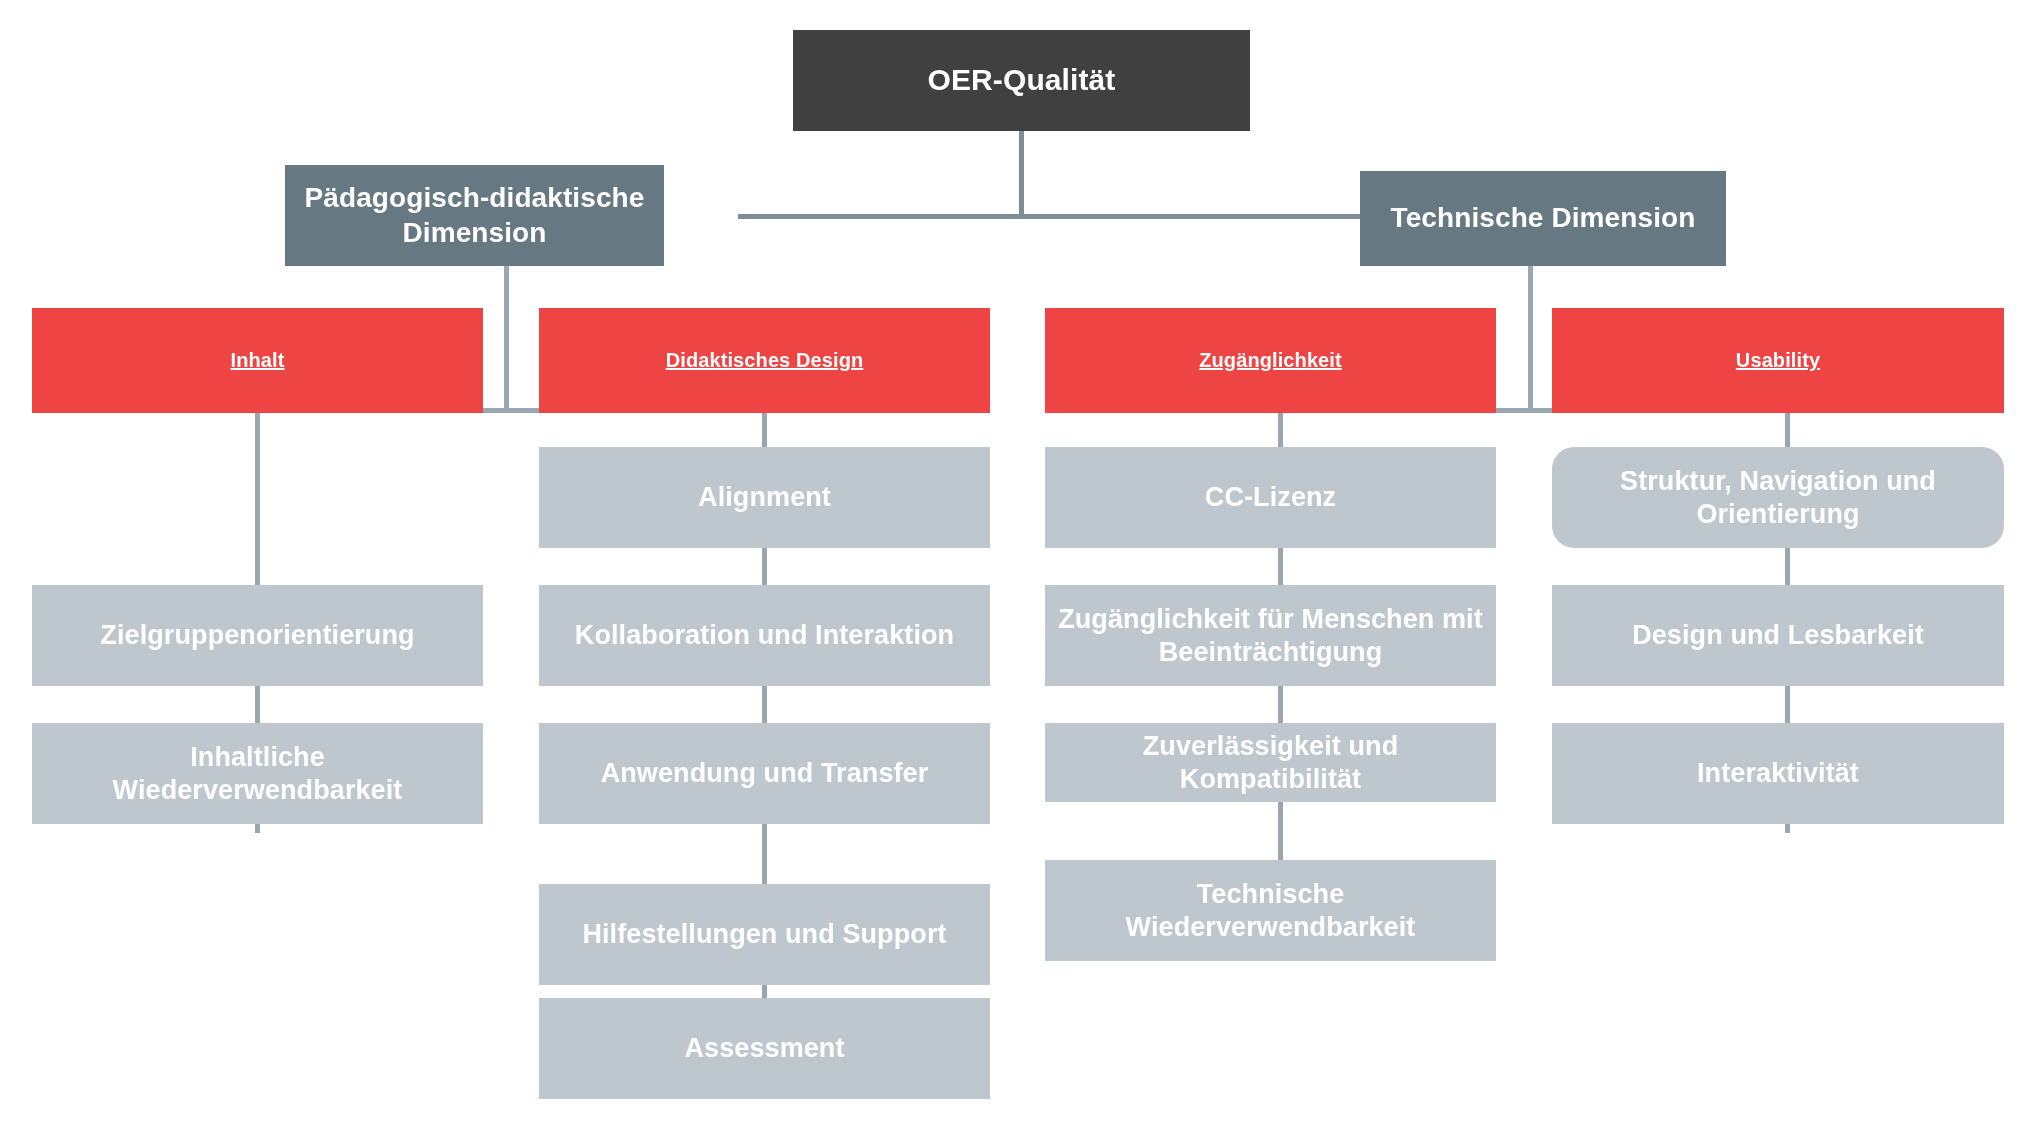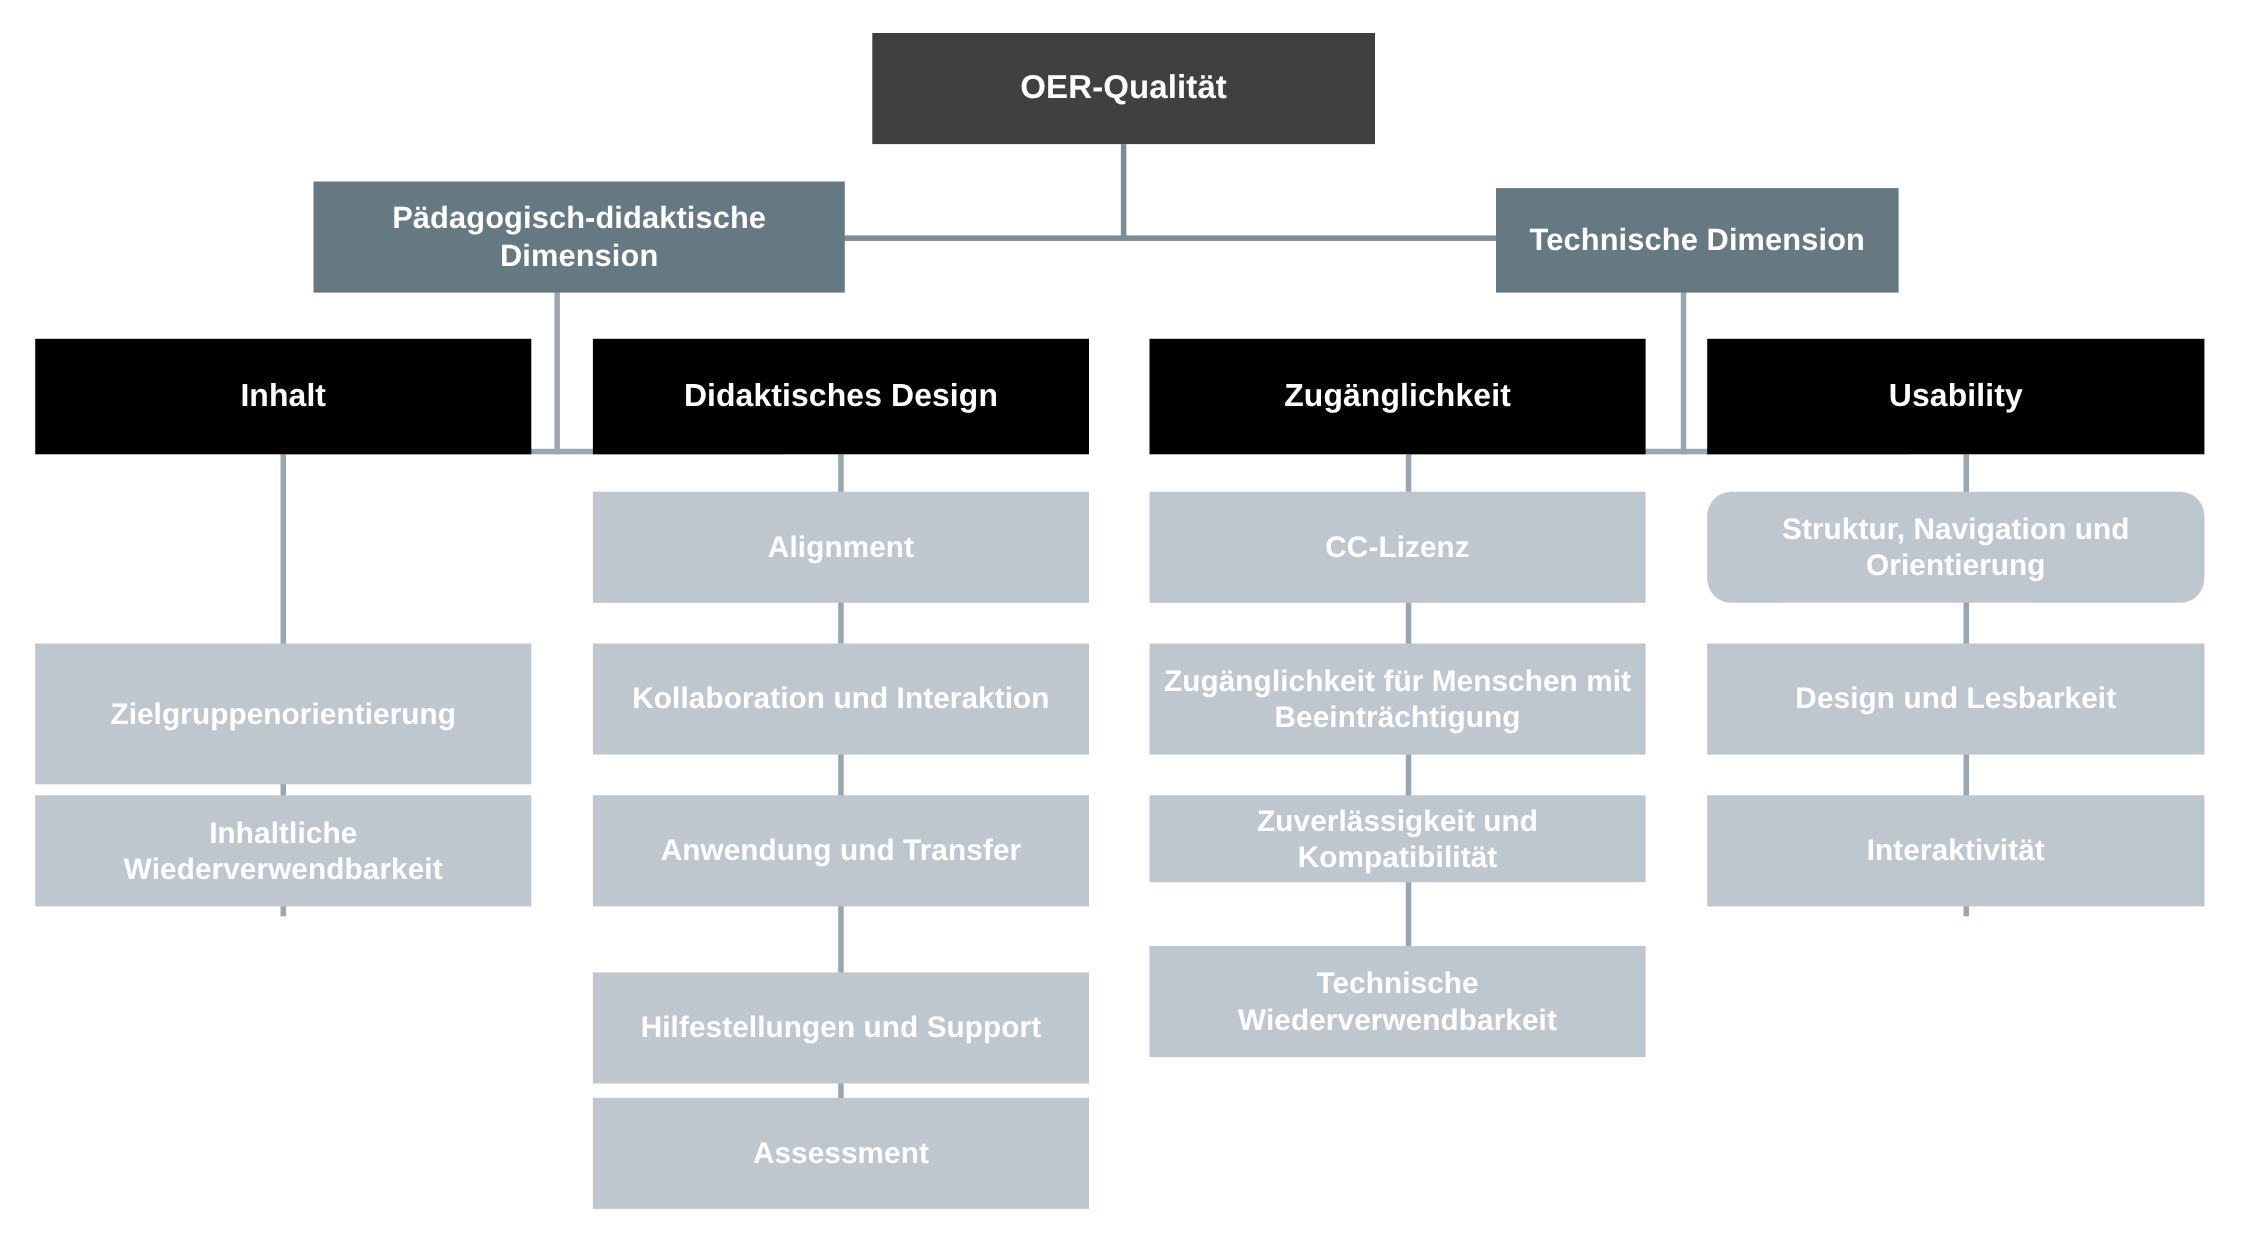--- a/index.html
+++ b/index.html
@@ -17,21 +17,21 @@
     color:#ffffff;
     font-weight:bold;
     line-height:1.22;
     box-sizing:border-box;
     padding:4px 10px;
     letter-spacing:.1px;
     -webkit-font-smoothing:antialiased;
   }
   .lvl1{background:#404040;font-size:30px;}
   .lvl2{background:#667881;font-size:28px;}
-  .lvl3{background:#000000;font-size:29px;}
+  .lvl3{background:#ef4444;font-size:20px;text-decoration:underline;}
   .lvl4{background:#bfc7ce;font-size:27px;}
 
   .conn{position:absolute;background:#9aa7ae;}
   .conn.v{width:5px;}
   .conn.h{height:5px;}
   .conn.dark{background:#7d8d95;}
 </style>
 </head>
 <body>
 
@@ -52,29 +52,29 @@
   <div class="conn v" style="left:255px;top:413px;width:5px;height:420px;"></div>
 
   <div class="conn v" style="left:762px;top:413px;width:5px;height:588px;"></div>
 
   <div class="conn v" style="left:1278px;top:413px;width:5px;height:450px;"></div>
 
   <div class="conn v" style="left:1785px;top:413px;width:5px;height:420px;"></div>
 
   <div class="node lvl1" style="left:793px;top:30px;width:457px;height:101px;">OER-Qualität</div>
 
-  <div class="node lvl2" style="left:285px;top:165px;width:483px;height:101px;">Pädagogisch-didaktische Dimension</div>
+  <div class="node lvl2" style="left:285px;top:165px;width:379px;height:101px;">Pädagogisch-didaktische Dimension</div>
   <div class="node lvl2" style="left:1360px;top:171px;width:366px;height:95px;">Technische Dimension</div>
 
   <div class="node lvl3" style="left:32px;top:308px;width:451px;height:105px;">Inhalt</div>
   <div class="node lvl3" style="left:539px;top:308px;width:451px;height:105px;">Didaktisches Design</div>
   <div class="node lvl3" style="left:1045px;top:308px;width:451px;height:105px;">Zugänglichkeit</div>
   <div class="node lvl3" style="left:1552px;top:308px;width:452px;height:105px;">Usability</div>
 
-  <div class="node lvl4" style="left:32px;top:585px;width:451px;height:128px;">Zielgruppenorientierung</div>
+  <div class="node lvl4" style="left:32px;top:585px;width:451px;height:101px;">Zielgruppenorientierung</div>
   <div class="node lvl4" style="left:32px;top:723px;width:451px;height:101px;">Inhaltliche Wiederverwendbarkeit</div>
 
   <div class="node lvl4" style="left:539px;top:447px;width:451px;height:101px;">Alignment</div>
   <div class="node lvl4" style="left:539px;top:585px;width:451px;height:101px;">Kollaboration und Interaktion</div>
   <div class="node lvl4" style="left:539px;top:723px;width:451px;height:101px;">Anwendung und Transfer</div>
   <div class="node lvl4" style="left:539px;top:860px;width:451px;height:101px;margin-top:24px;">Hilfestellungen und Support</div>
   <div class="node lvl4" style="left:539px;top:998px;width:451px;height:101px;">Assessment</div>
 
   <div class="node lvl4" style="left:1045px;top:447px;width:451px;height:101px;">CC-Lizenz</div>
   <div class="node lvl4" style="left:1045px;top:585px;width:451px;height:101px;">Zugänglichkeit für Menschen mit Beeinträchtigung</div>

